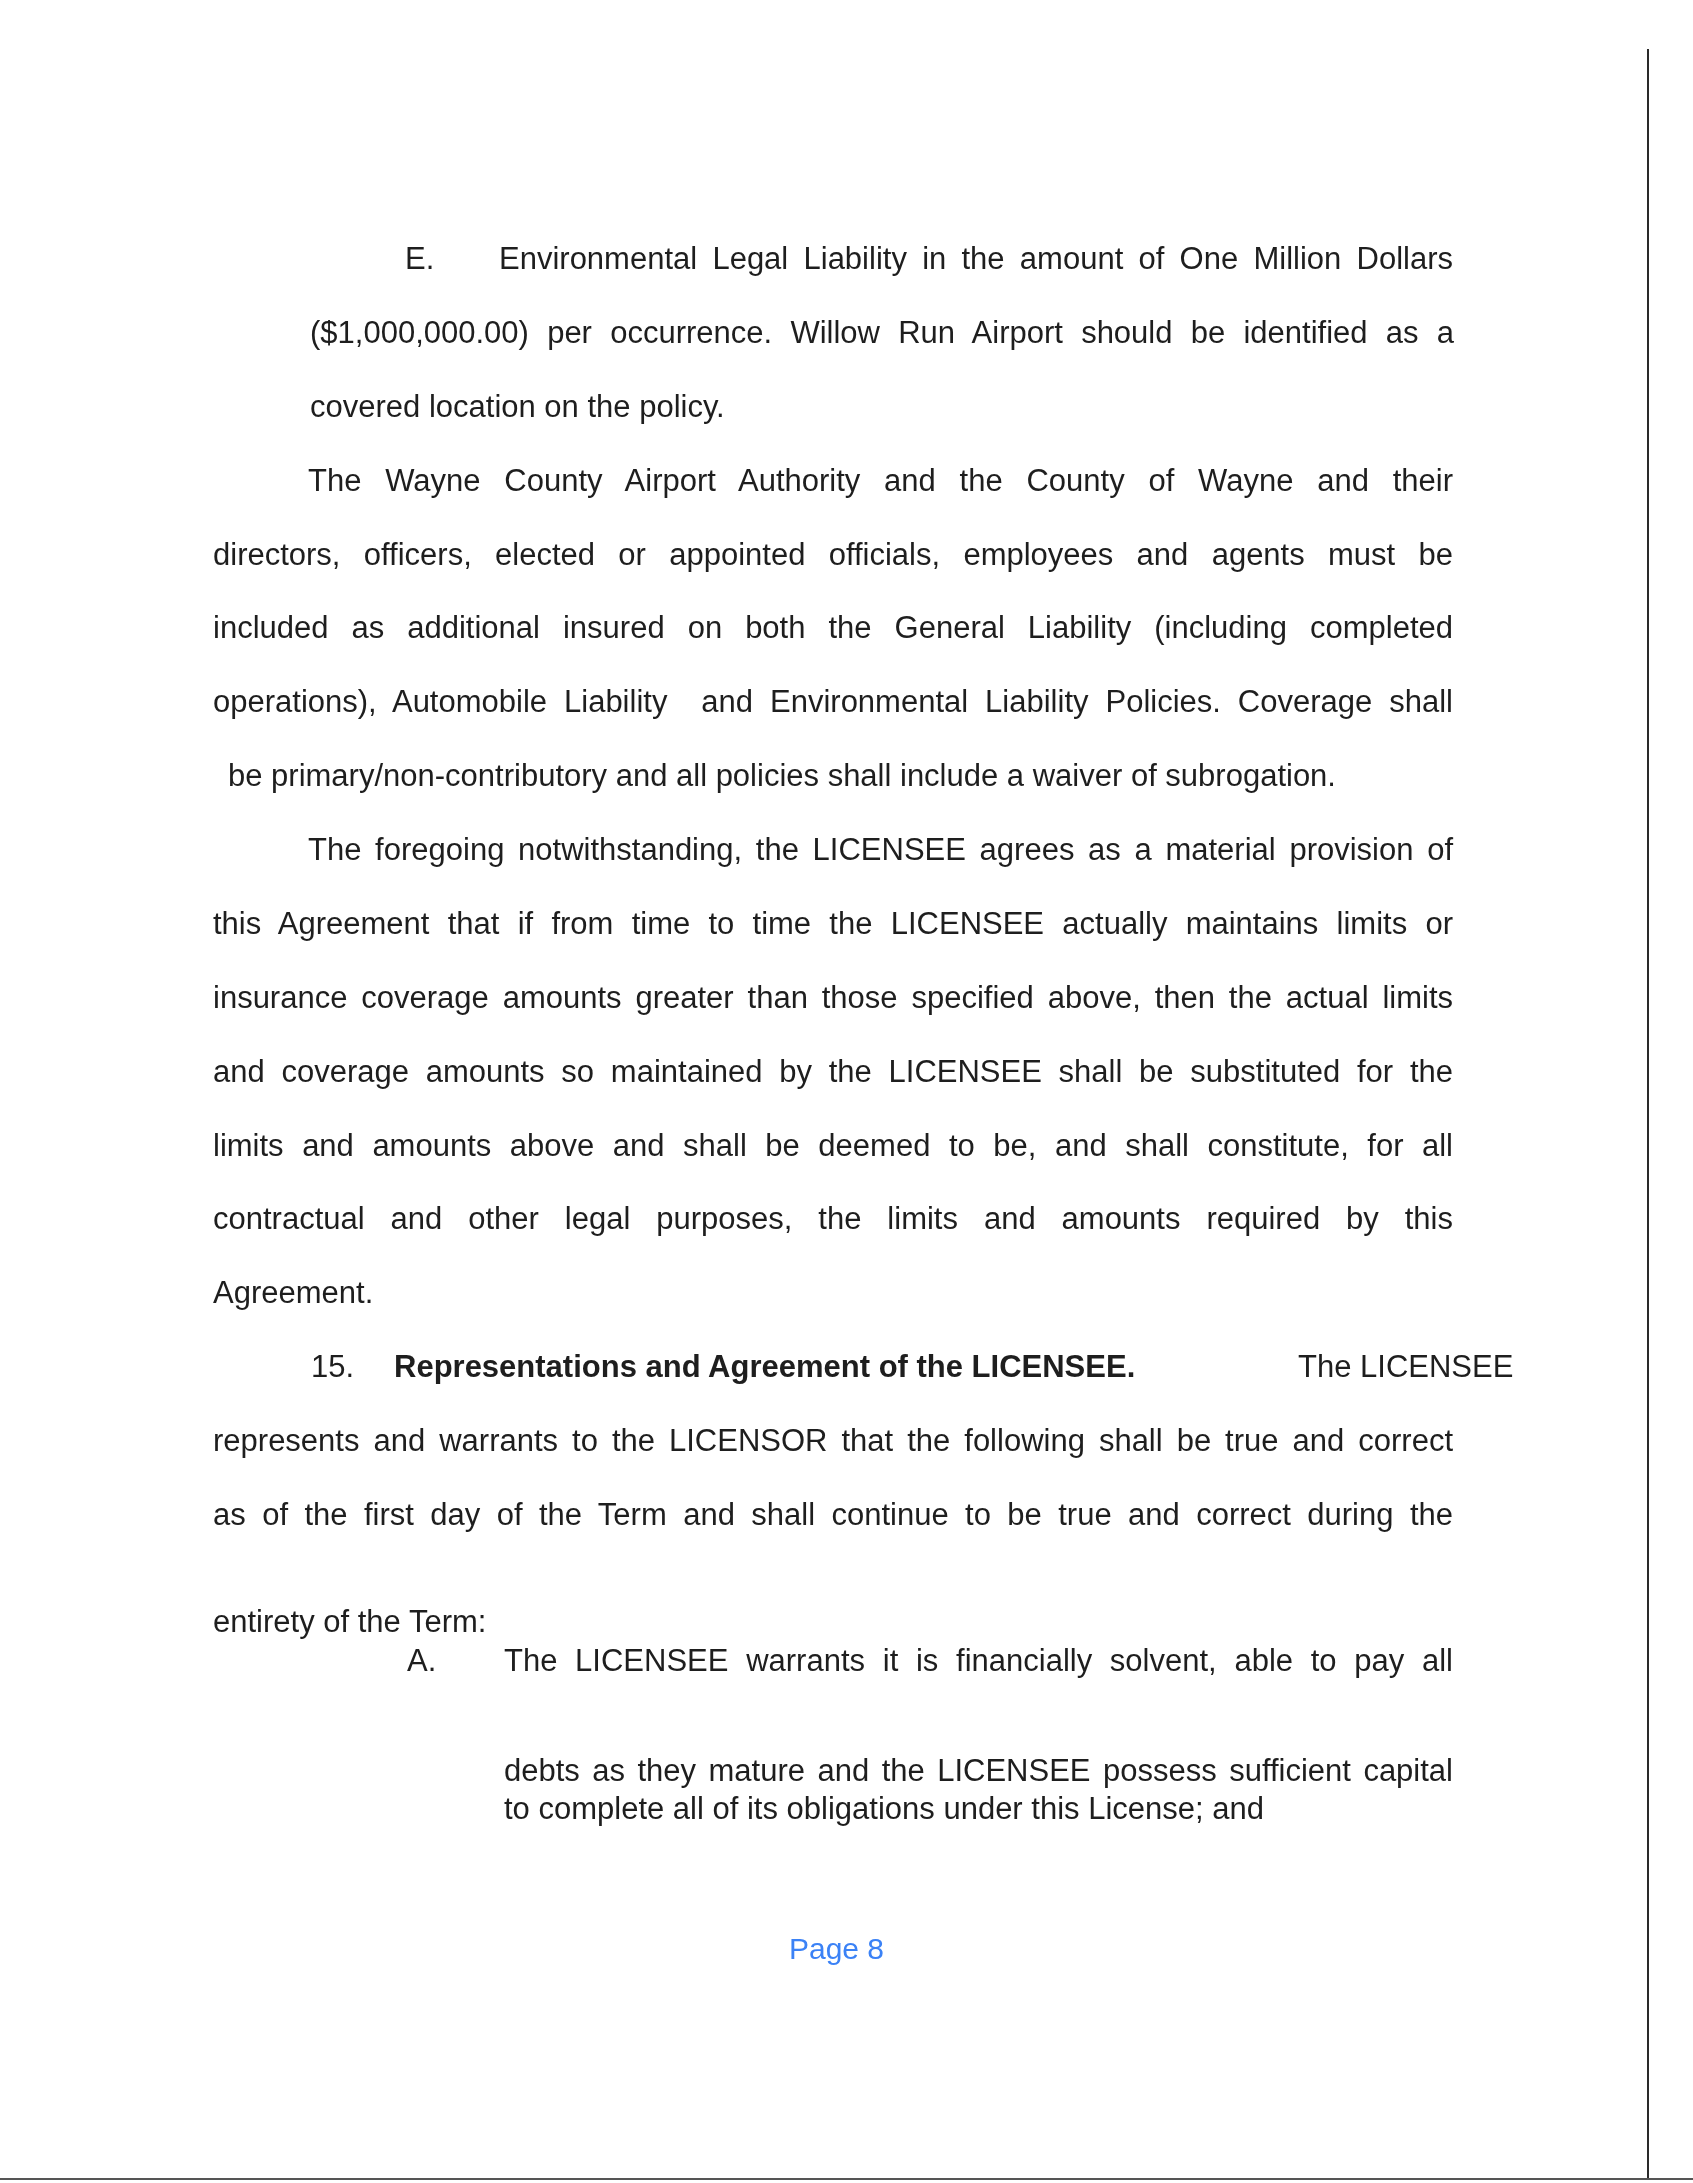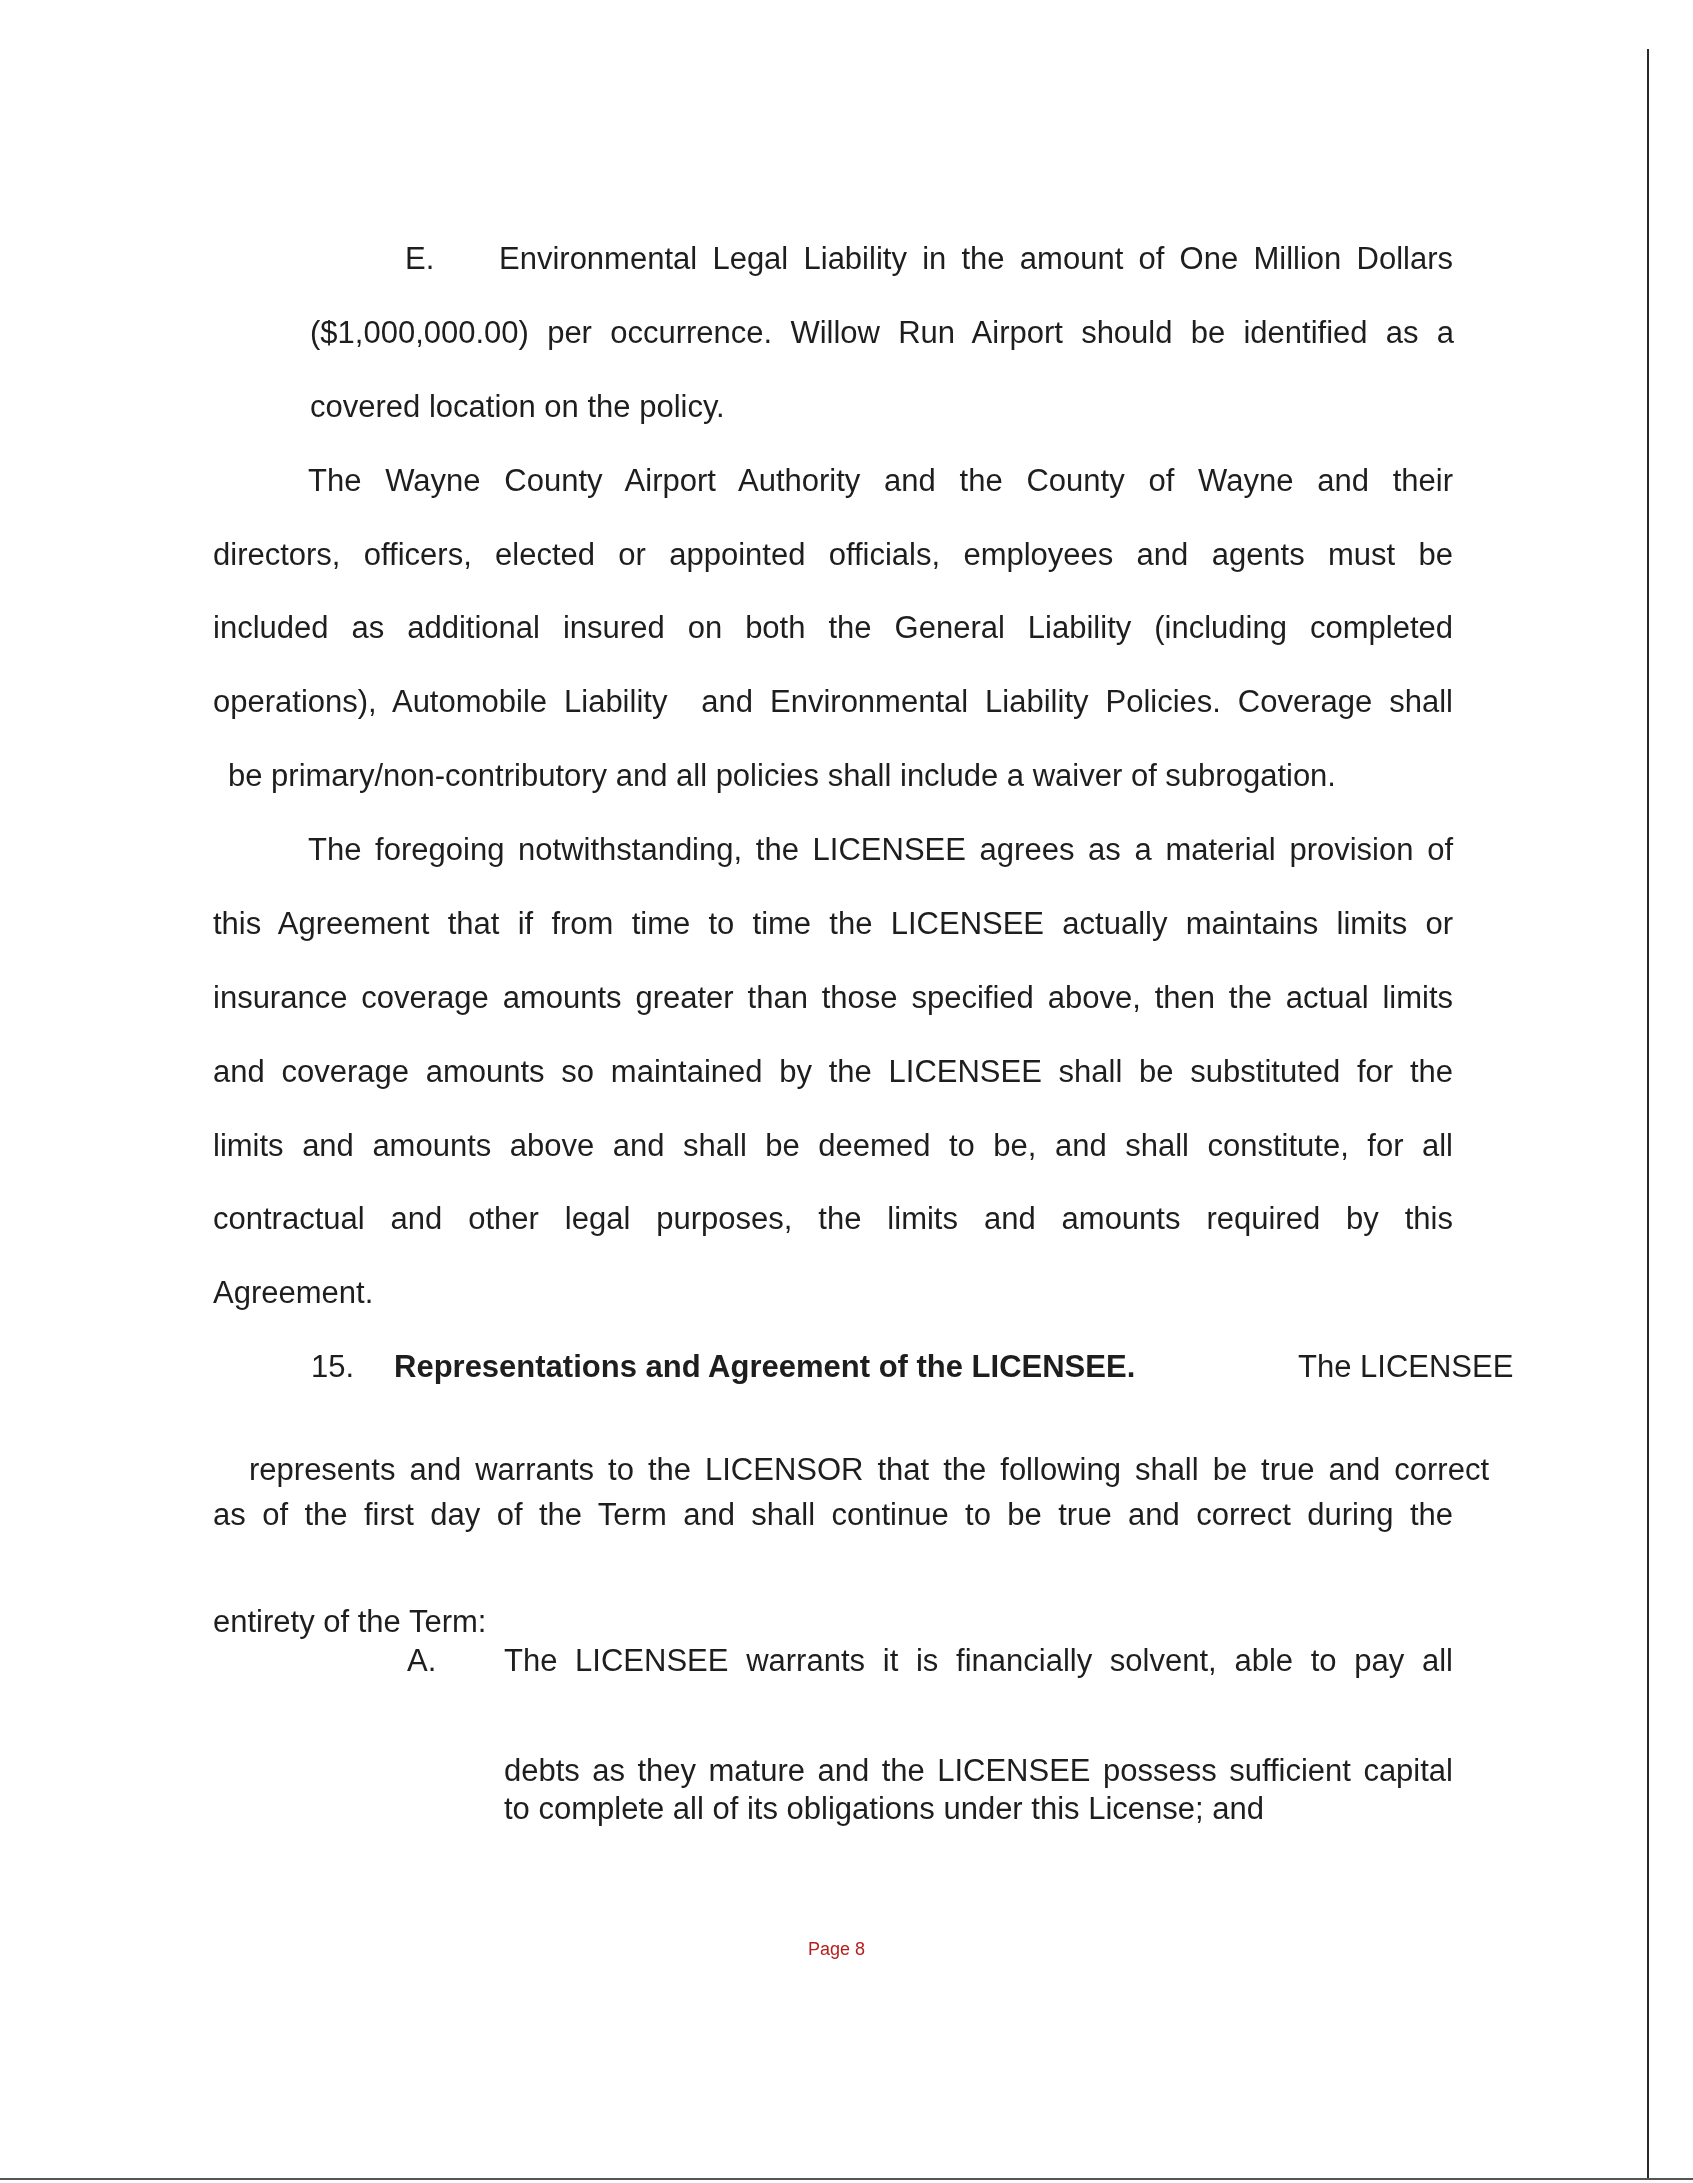--- a/index.html
+++ b/index.html
@@ -43,23 +43,23 @@
       width: 1240px;
       text-align: justify;
       text-align-last: justify;
     }
     .bold { font-weight: bold; }
     .page-number {
       position: absolute;
       left: 770px; top: 1929px;
       width: 133px;
       text-align: center;
-      font-size: 18px;
+      font-size: 30px;
       line-height: 40px;
-      color: #b91c1c;
+      color: #3b82f6;
     }
   </style>
 </head>
 <body>
 
 <div class="page">
 
   <div class="edge-right"></div>
   <div class="edge-bottom"></div>
 
@@ -85,21 +85,21 @@
     <span class="line just" style="top:1052px;">and coverage amounts so maintained by the LICENSEE shall be substituted for the</span>
     <span class="line just" style="top:1126px;">limits and amounts above and shall be deemed to be, and shall constitute, for all</span>
     <span class="line just" style="top:1199px;">contractual and other legal purposes, the limits and amounts required by this</span>
     <span class="line" style="left:213px; top:1273px;">Agreement.</span>
   </div>
 
   <div>
     <span class="line" style="left:311px; top:1347px;">15.</span>
     <span class="line bold" style="left:394px; top:1347px;">Representations and Agreement of the LICENSEE.</span>
     <span class="line" style="left:1298px; top:1347px; width:155px; text-align:right;">The LICENSEE</span>
-    <span class="line just" style="top:1450px;margin-left:36px;">represents and warrants to the LICENSOR that the following shall be true and correct</span>
+    <span class="line just" style="top:1421px;">represents and warrants to the LICENSOR that the following shall be true and correct</span>
     <span class="line just" style="top:1495px;">as of the first day of the Term and shall continue to be true and correct during the</span>
     <span class="line" style="left:213px; top:1569px;margin-top:33px;">entirety of the Term:</span>
   </div>
 
   <div>
     <span class="line" style="left:407px; top:1641px;">A.</span>
     <span class="line" style="left:504px; top:1641px; width:949px; text-align:justify; text-align-last:justify;">The LICENSEE warrants it is financially solvent, able to pay all</span>
     <span class="line" style="left:504px; top:1715px; width:949px; text-align:justify; text-align-last:justify;margin-top:36px;">debts as they mature and the LICENSEE possess sufficient capital</span>
     <span class="line" style="left:504px; top:1789px;">to complete all of its obligations under this License; and</span>
   </div>

